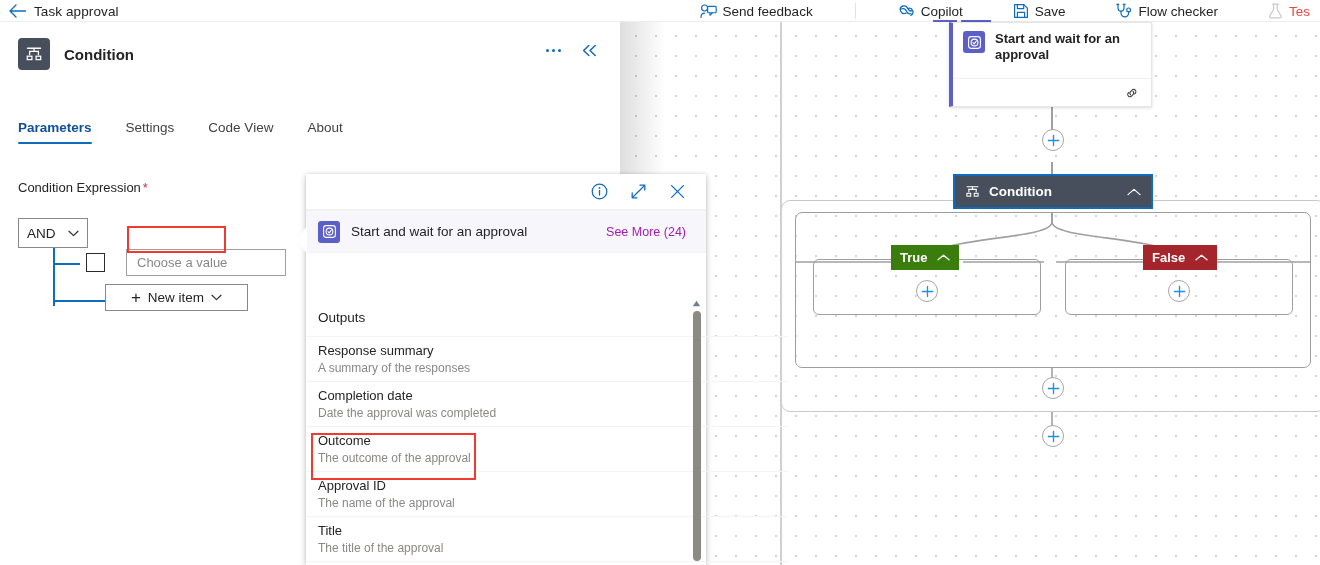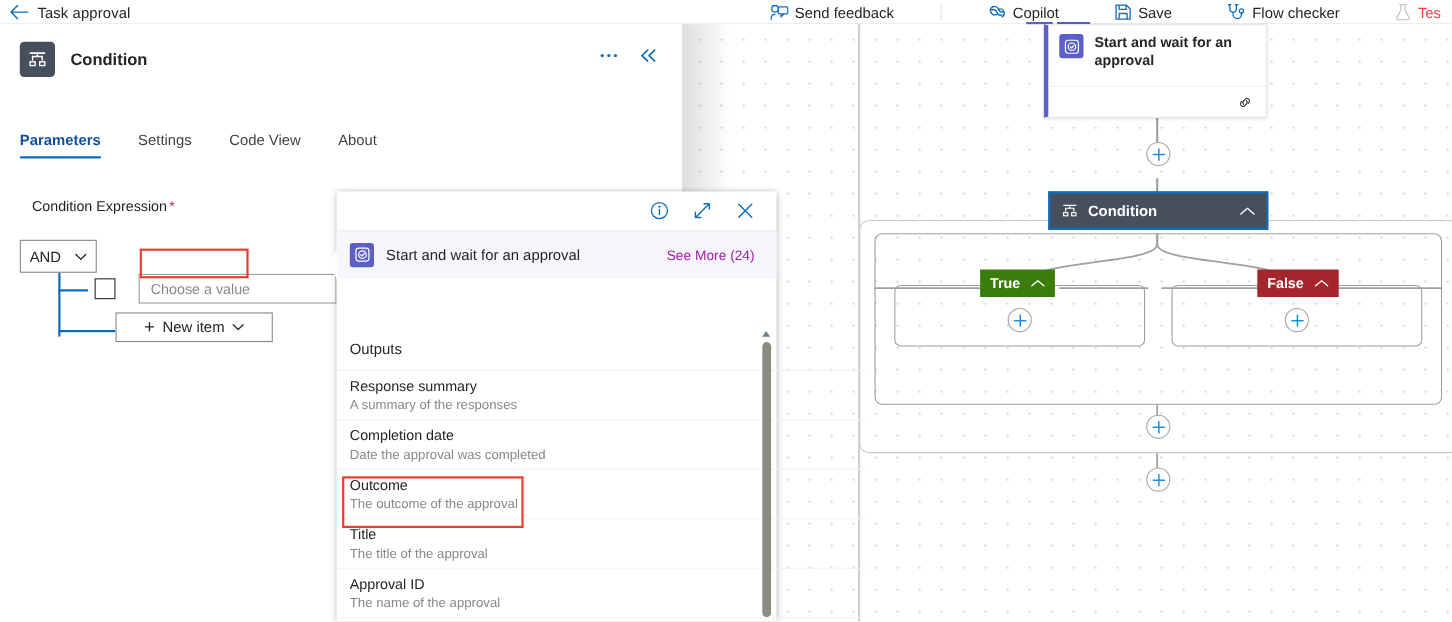--- a/index.html
+++ b/index.html
@@ -85,21 +85,21 @@
     cursor: pointer; position: relative;
   }
   .tab.active { color: #0f4f9c; font-weight: 600; }
   .tab.active::after {
     content:""; position: absolute; left: 0; right: 0; bottom: 0;
     height: 2.5px; background: #0f6cbd; border-radius: 2px;
   }
 
   .field-label {
     position: absolute; left: 18px; top: 158px;
-    font-size: 13px; color: #242424; margin-left: 11px;
+    font-size: 13px; color: #242424;
   }
   .req-star { color: #c4314b; margin-left: 2px; }
 
   
   .builder { position: absolute; left: 18px; top: 196px; }
   .and-box {
     width: 70px; height: 30px; border: 1px solid #8a8886; background:#fff;
     display: flex; align-items: center; justify-content: space-between;
     padding: 0 8px; font-size: 13.5px; color: #242424; cursor: pointer;
   }
@@ -117,21 +117,21 @@
     position:absolute; left: 35px; top: 82px; width: 52px; height: 1.5px;
     background: #0f6cbd;
   }
   .row-checkbox {
     position:absolute; left: 68px; top: 35px;
     width: 19px; height: 19px; border: 1.6px solid #2b2b2b; background:#fff;
     cursor: pointer;
   }
   .value-input {
     position:absolute; left: 108px; top: 31px;
-    width: 180px; height: 27px;
+    width: 160px; height: 27px;
     border: 1px solid #a19f9d; background: #fff;
     display:flex; align-items:center; padding-left:10px;
     font-size: 13px; color: #8a8886; cursor: text;
   }
   .value-input-highlight {
     position:absolute; left: 127px; top: 226px;
     width: 99px; height: 27px;
     border: 2.5px solid #f03a2f; pointer-events:none; z-index: 40;
   }
   .input-caret {
@@ -613,26 +613,26 @@
       </div>
       <div class="dyn-item">
         <div class="t">Completion date</div>
         <div class="d">Date the approval was completed</div>
       </div>
       <div class="dyn-item">
         <div class="t">Outcome</div>
         <div class="d">The outcome of the approval</div>
       </div>
       <div class="dyn-item">
+        <div class="t">Approval ID</div>
+        <div class="d">The name of the approval</div>
+      </div>
+      <div class="dyn-item">
         <div class="t">Title</div>
         <div class="d">The title of the approval</div>
-      </div>
-      <div class="dyn-item">
-        <div class="t">Approval ID</div>
-        <div class="d">The name of the approval</div>
       </div>
     </div>
 
     <div class="fly-scrollbar">
       <div class="fly-sb-up">
         <svg class="icn" width="9" height="7" viewBox="0 0 9 7" fill="none">
             <path d="M4.5 .8 L8.2 6.2 H.8 Z" fill="#6f7e96"></path>
           </svg>
       </div>
       <div class="fly-sb-thumb"></div>

